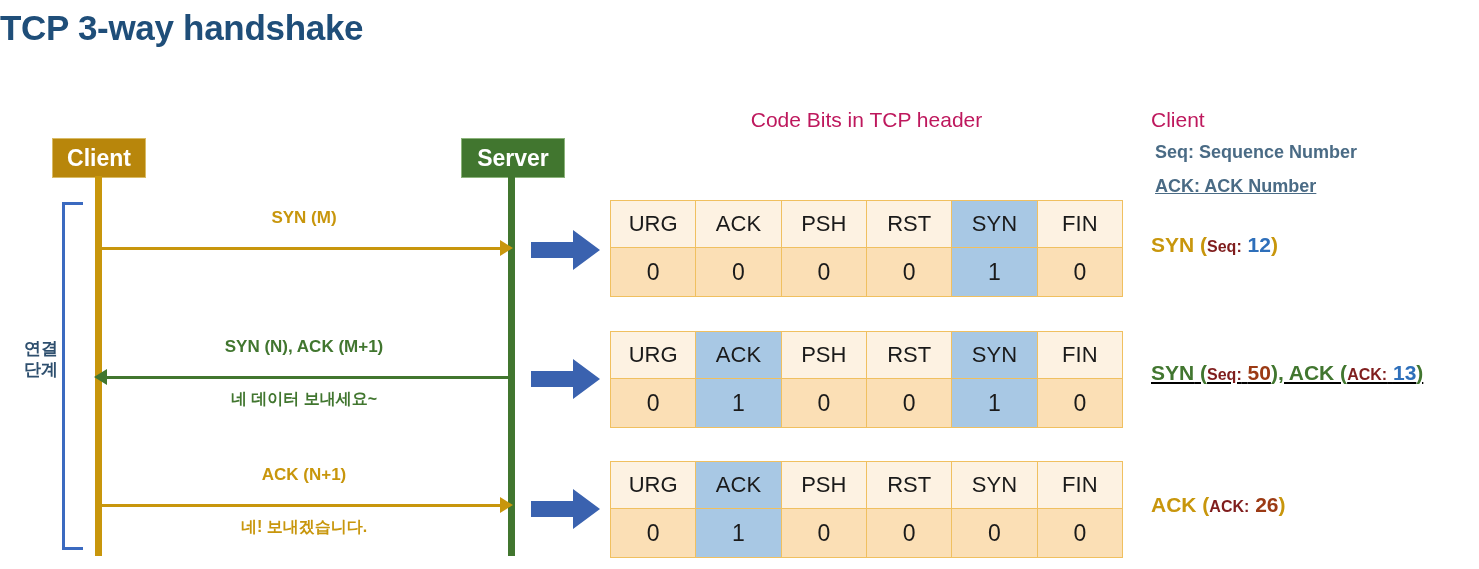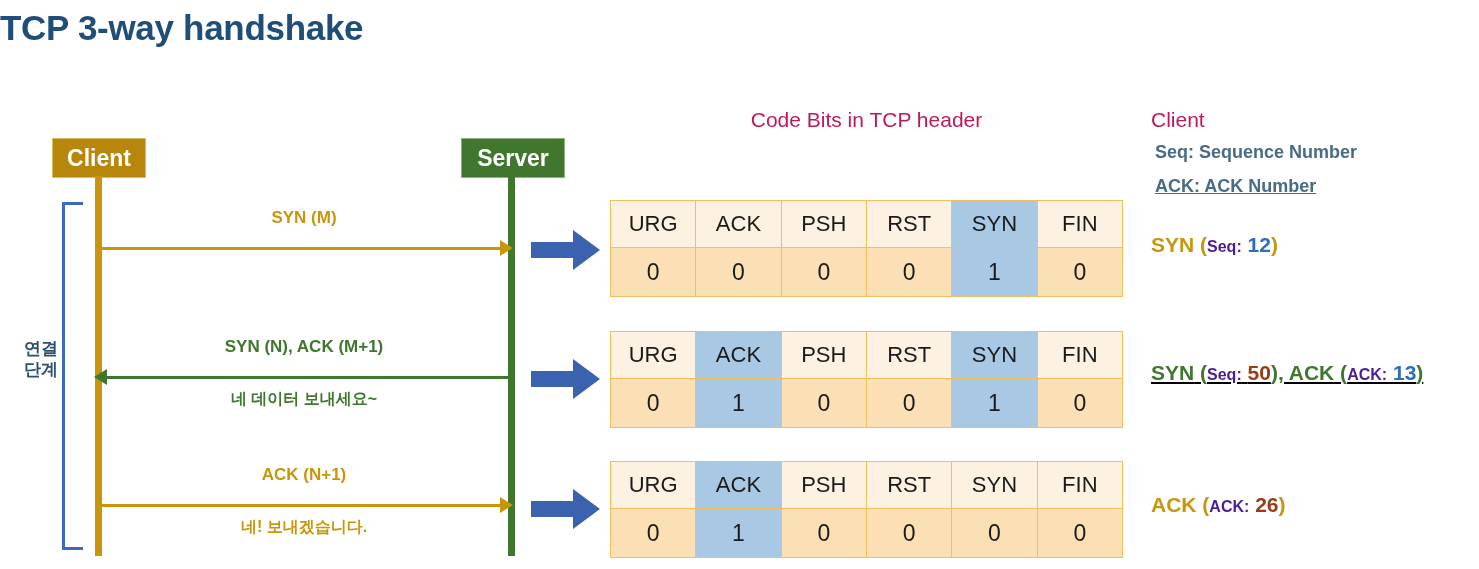--- a/index.html
+++ b/index.html
@@ -234,21 +234,21 @@
     left: 1151px;
     font-size: 21px;
     font-weight: bold;
     white-space: nowrap;
   }
   #example-line-0 { top: 233px; }
   #example-line-1 { top: 361px; text-decoration: underline; }
   #example-line-2 { top: 493px; }
   .ex-gold   { color: #C8960C; }
   .ex-green  { color: #41762F; }
-  .ex-tan    { color: #4c1d95; font-size: 16px; }
+  .ex-tan    { color: #7f1d1d; font-size: 16px; }
   .ex-blue   { color: #2E6FBA; }
   .ex-red    { color: #9B3A14; }
 </style>
 </head>
 <body>
 
 <div id="slide">
 
   <div class="slide-title">TCP 3-way handshake</div>
 

